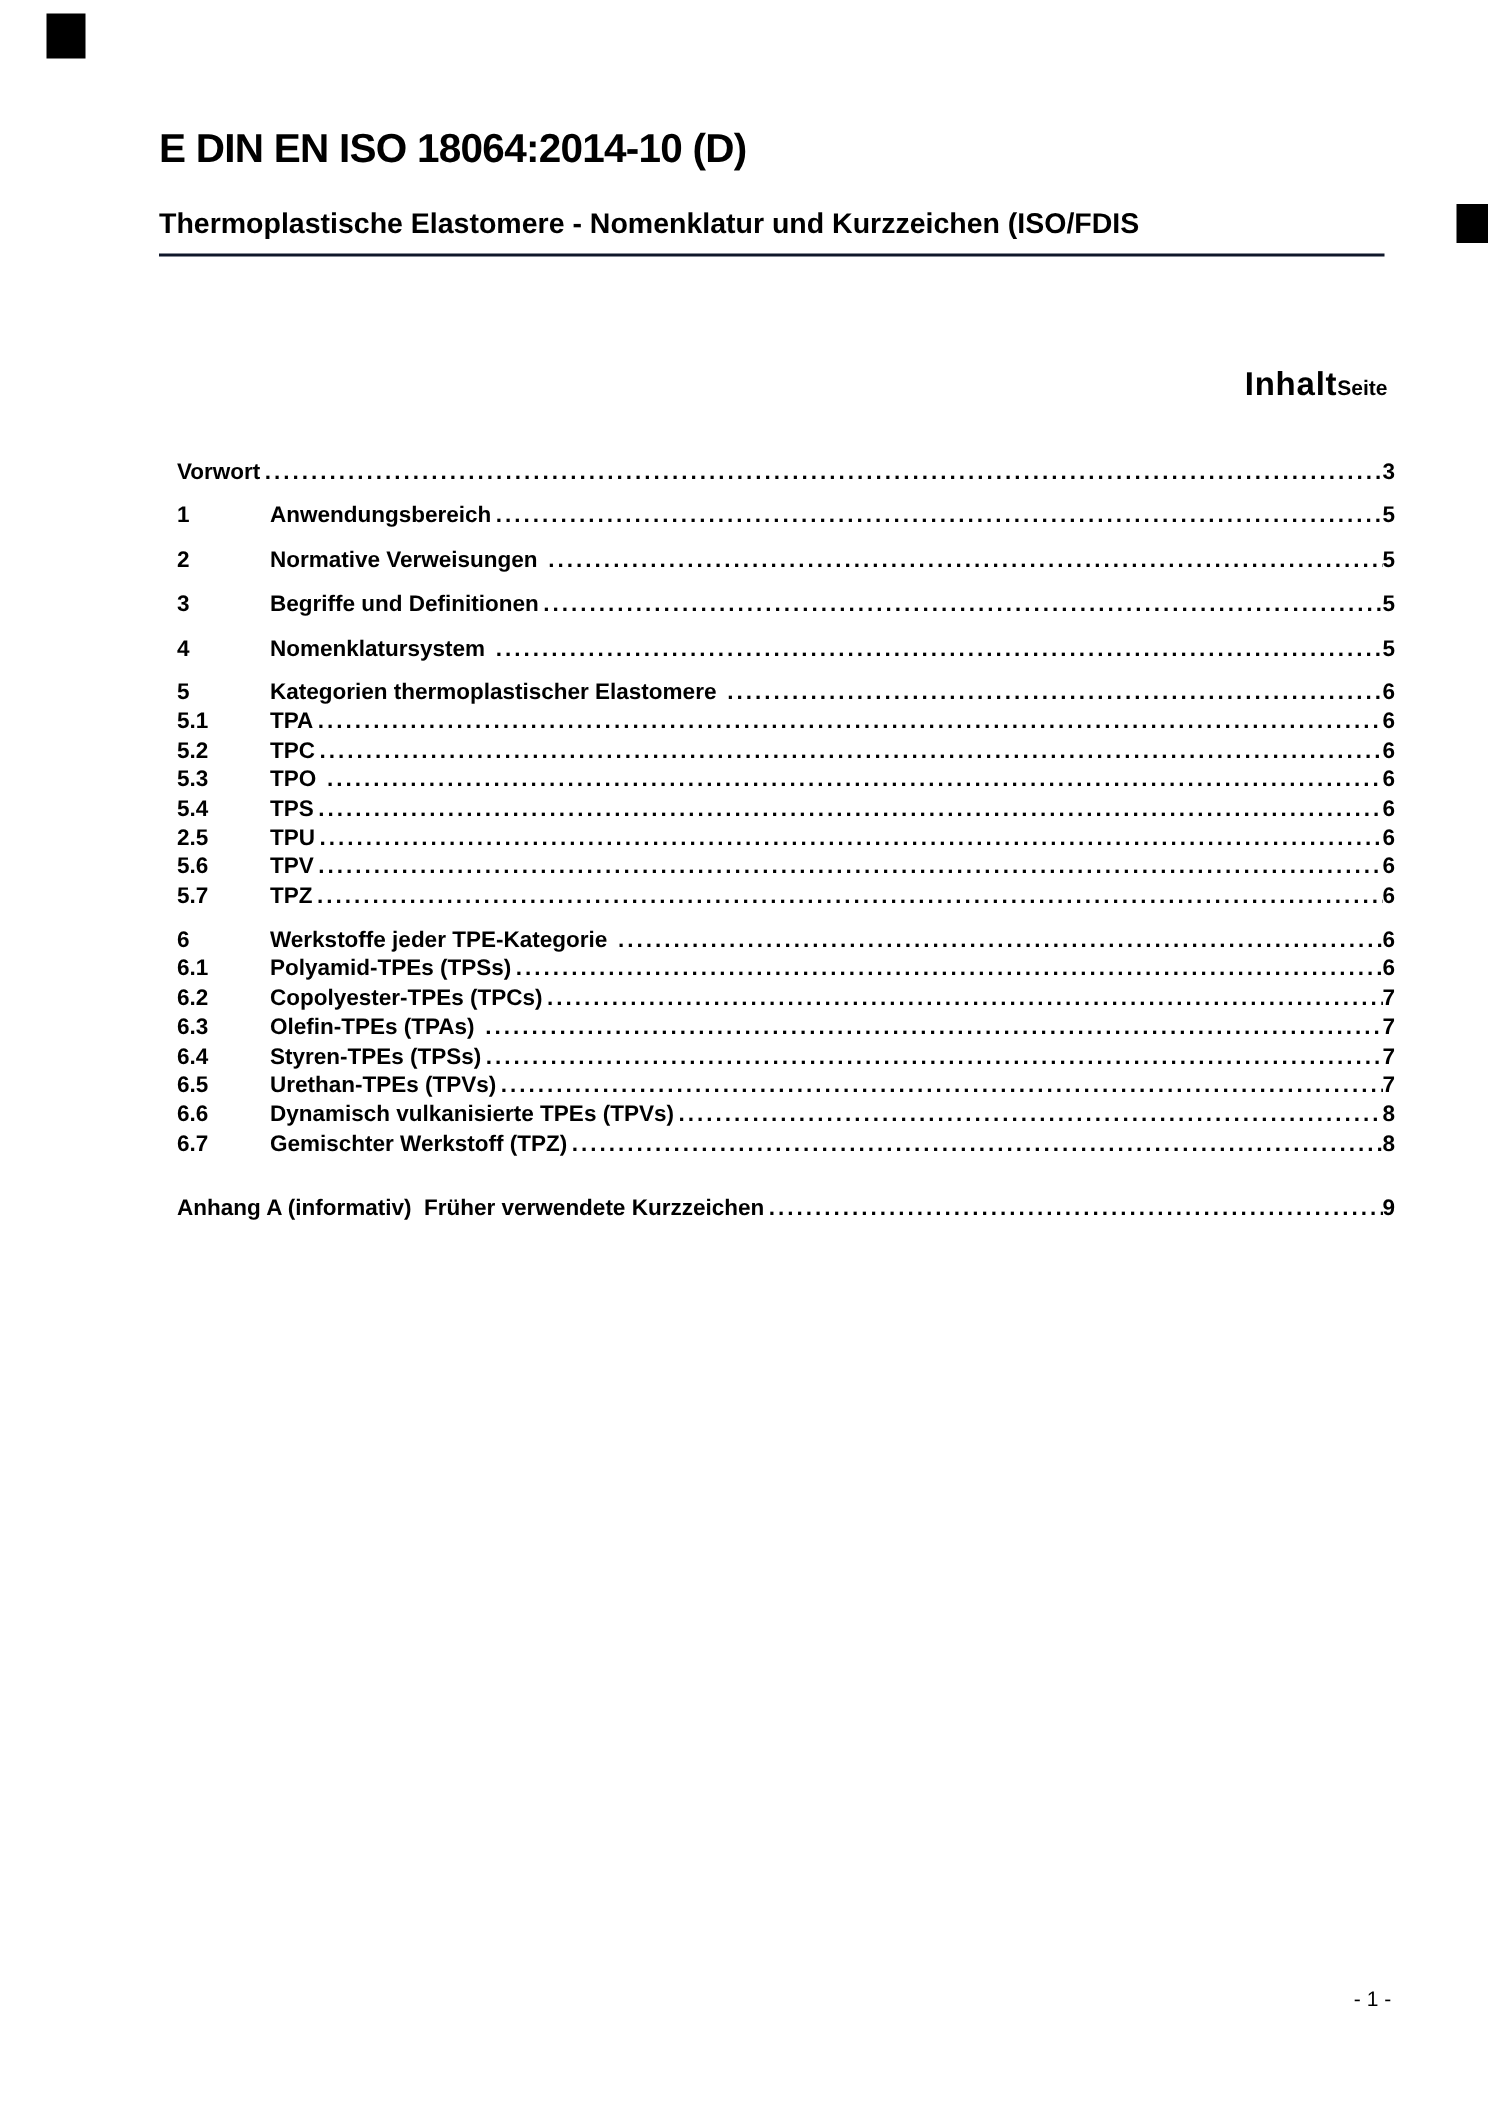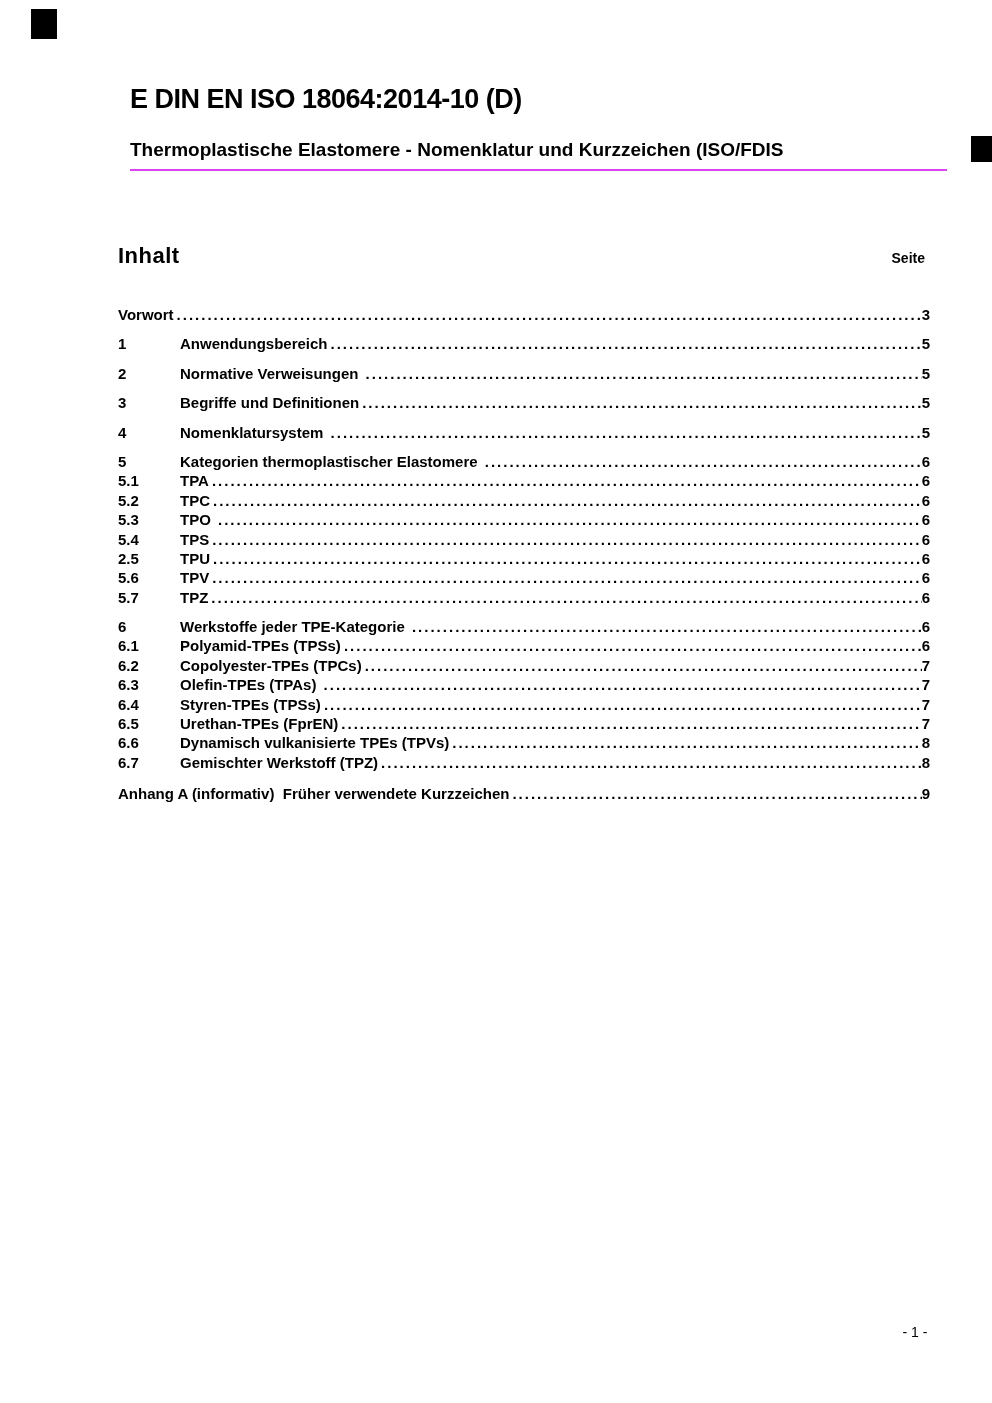--- a/index.html
+++ b/index.html
@@ -17,51 +17,51 @@
   .mark-tl {
     position: absolute; left: 31px; top: 9px;
     width: 26px; height: 30px; background: #000;
   }
   .mark-right {
     position: absolute; left: 971px; top: 136px;
     width: 21px; height: 26px; background: #000;
   }
 
   
-  .header { position: absolute; left: 130px; top: 84px; width: 817px; }
+  .header { position: absolute; left: 106px; top: 84px; width: 817px; }
   .designation {
     margin: 0; font-size: 27px; font-weight: bold; line-height: 30px;
     letter-spacing: -0.5px; white-space: nowrap;
   }
   .pubdate { margin: 3px 0 0 0; font-size: 15px; line-height: 18px; }
   .doc-title {
     margin: 23px 0 0 0; font-size: 19px; font-weight: bold; line-height: 25px;
-    padding-bottom: 7px; border-bottom: 2px solid #d946ef;
+    padding-bottom: 7px; border-bottom: 2px solid #0f172a;
   }
   .doc-title span { display: block; }
 
   
   .toc-head {
     position: absolute; left: 118px; top: 243px; width: 807px;
-    display: flex; justify-content: space-between; align-items: baseline; gap: 48px;
+    display: flex; justify-content: flex-end; align-items: baseline;
   }
   .toc-heading { font-size: 22px; font-weight: bold; letter-spacing: 0.5px; }
   .toc-seite { font-size: 14px; font-weight: bold; }
 
   
   .toc {
     position: absolute; left: 118px; top: 300px; width: 812px;
     font-size: 15px; font-weight: bold; padding-top: 5px;
   }
   .toc-row {
     display: flex; align-items: flex-start;
     height: 19.4px; line-height: 19.4px; white-space: nowrap;
   }
   .toc-row.group { margin-top: 10px; }
-  .toc-row.group-wide { margin-top: 12px; }
+  .toc-row.group-wide { margin-top: 24px; }
   .toc-row.group:first-child { margin-top: 0; }
   .toc-num { flex: none; width: 62px; }
   .toc-label { flex: none; white-space: pre; }
   .toc-leader {
     flex: 1 1 auto; overflow: hidden; white-space: nowrap;
     margin-left: 3px; min-width: 0;
   }
   .toc-leader::after {
     content: "..........................................................................................................................................................................................................";
     letter-spacing: 2px; font-weight: bold;
@@ -198,21 +198,21 @@
       <span class="toc-page">7</span>
     </div>
       <div class="toc-row">
       <span class="toc-num">6.4</span>
       <span class="toc-label">Styren-TPEs (TPSs)</span>
       <span class="toc-leader"></span>
       <span class="toc-page">7</span>
     </div>
       <div class="toc-row">
       <span class="toc-num">6.5</span>
-      <span class="toc-label">Urethan-TPEs (FprEN)</span>
+      <span class="toc-label">Urethan-TPEs (TPVs)</span>
       <span class="toc-leader"></span>
       <span class="toc-page">7</span>
     </div>
       <div class="toc-row">
       <span class="toc-num">6.6</span>
       <span class="toc-label">Dynamisch vulkanisierte TPEs (TPVs)</span>
       <span class="toc-leader"></span>
       <span class="toc-page">8</span>
     </div>
       <div class="toc-row">

